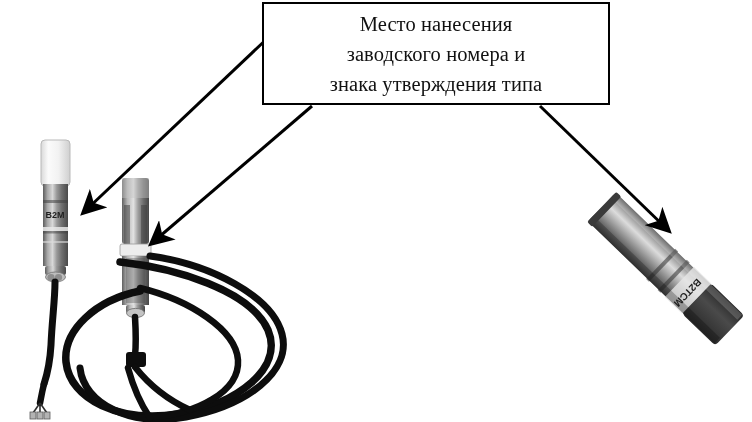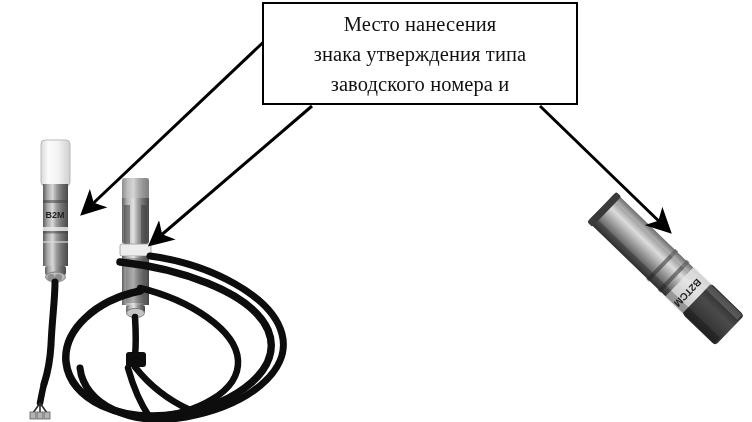--- a/index.html
+++ b/index.html
@@ -5,21 +5,21 @@
   html,body{margin:0;padding:0;background:#ffffff;}
   body{
     width:752px;height:422px;position:relative;overflow:hidden;
     font-family:"Liberation Serif", serif;
   }
   #stage{position:absolute;left:0;top:0;width:752px;height:422px;background:#fff;}
   #artwork{position:absolute;left:0;top:0;width:752px;height:422px;}
 
   
   .callout{
-    position:absolute;left:262px;top:2px;width:316px;height:103px;
+    position:absolute;left:262px;top:2px;width:348px;height:103px;
     border:2px solid #000;background:#fff;box-sizing:border-box;
     display:flex;flex-direction:column;align-items:center;justify-content:center;
     z-index:5;
   }
   .callout .line{
     font-size:20.5px;line-height:30px;color:#111;white-space:nowrap;
     letter-spacing:.1px;
   }
 </style>
 </head>
@@ -141,17 +141,17 @@
 
     <g stroke="#000" stroke-width="3" fill="none">
       <line x1="272" y1="34" x2="84" y2="212" marker-end="url(#ah)"></line>
       <line x1="312" y1="106" x2="152" y2="243" marker-end="url(#ah)"></line>
       <line x1="540" y1="106" x2="668" y2="230" marker-end="url(#ah)"></line>
     </g>
   </svg>
 
   <div class="callout">
     <div class="line">Место нанесения</div>
+    <div class="line">заводского номера и</div>
     <div class="line">знака утверждения типа</div>
-    <div class="line">заводского номера и</div>
   </div>
 
 </div>
 
 </body></html>

